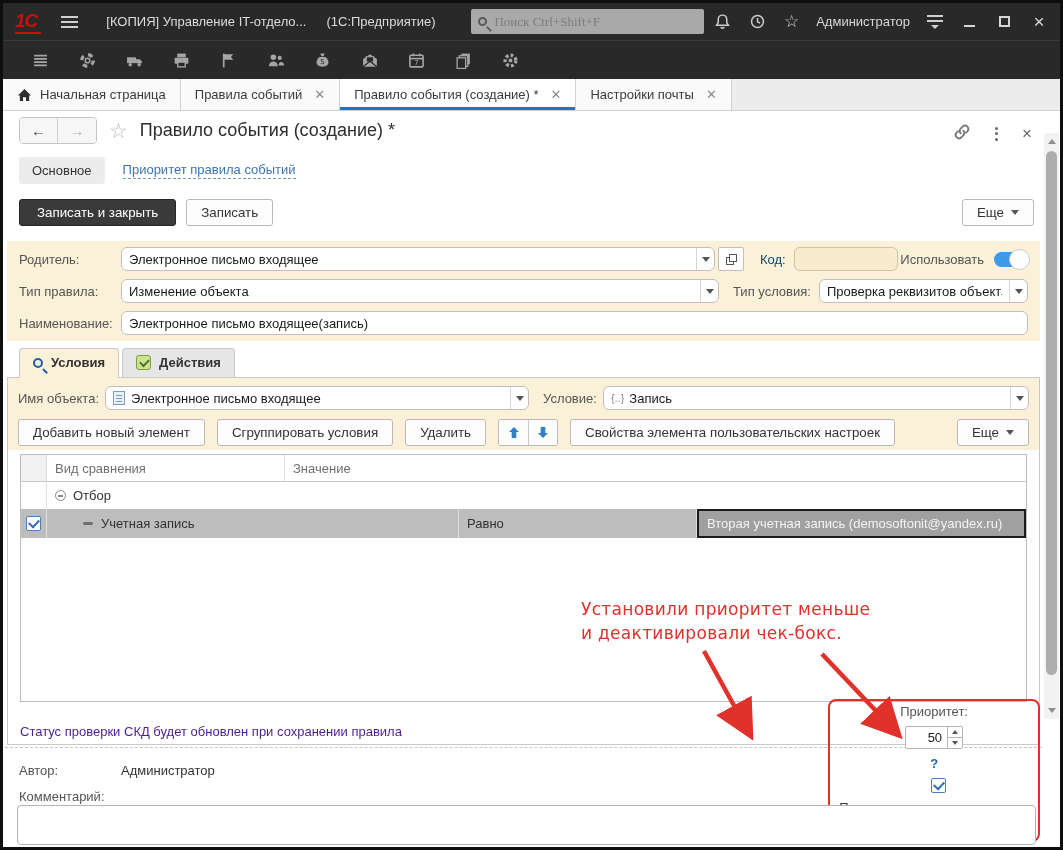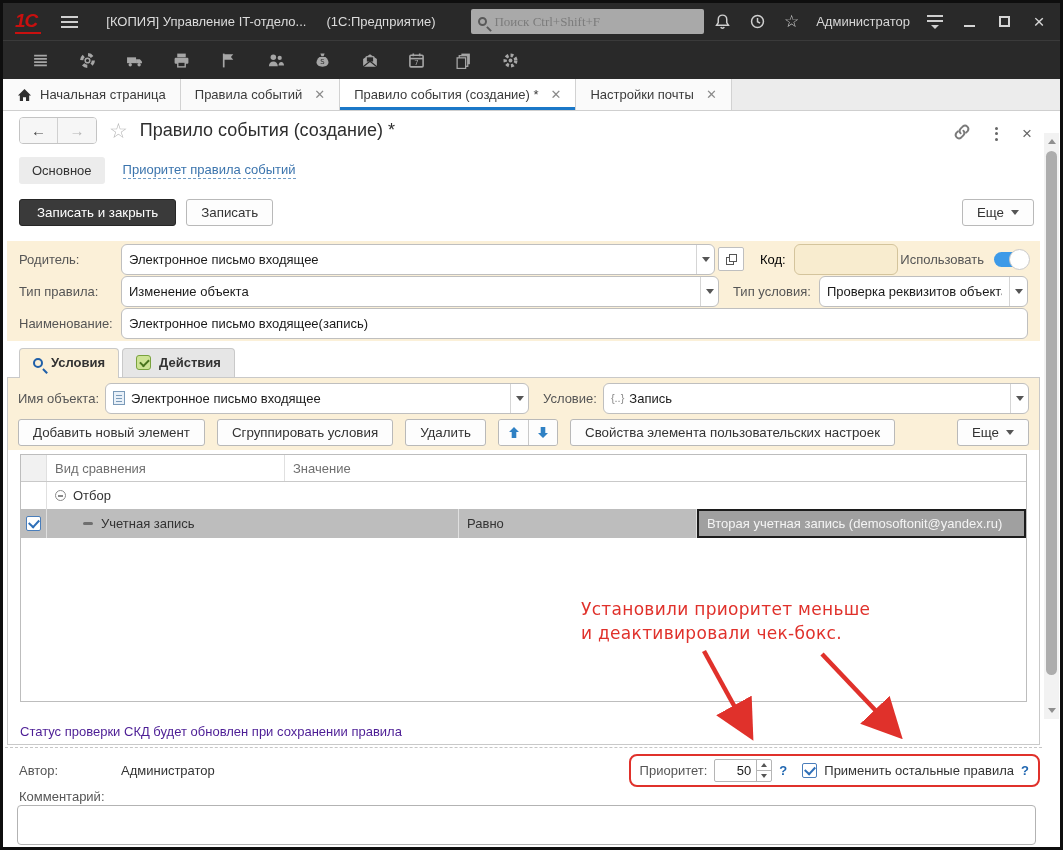--- a/index.html
+++ b/index.html
@@ -63,21 +63,21 @@
   .btn { background:#fdfdfd; border:1px solid #b9b9b9; border-radius:3px; padding:5px 14px; cursor:pointer;
     display:inline-flex; align-items:center; gap:7px; color:#333; }
   .btn-dark { background:#3a3a3a; border:1px solid #262626; color:#fff; border-radius:3px; padding:5px 17px; cursor:pointer; }
   .ml-auto { margin-left:auto; }
   .tri-d { width:0; height:0; border-left:4px solid transparent; border-right:4px solid transparent; border-top:5px solid #555; }
   .tri-u { width:0; height:0; border-left:4px solid transparent; border-right:4px solid transparent; border-bottom:5px solid #555; }
   
   .cream { position:absolute; top:130px; left:4px; right:20px; height:100px; background:#fbf0d8; padding:5px 12px; }
   .frow { height:26px; margin-bottom:6px; display:flex; align-items:center; }
   .flabel { width:102px; color:#555; flex:0 0 auto; }
-  .fld { height:31px; background:#fff; border:1px solid #bfbfbf; border-radius:6px;
+  .fld { height:24px; background:#fff; border:1px solid #bfbfbf; border-radius:6px;
     display:flex; align-items:center; padding:0 7px; color:#1a1a1a; overflow:hidden; }
   .fld .val { flex:1; white-space:nowrap; overflow:hidden; }
   .fld .dd { flex:0 0 18px; align-self:stretch; display:flex; align-items:center; justify-content:center;
     border-left:1px solid #d5d5d5; margin:0 -7px 0 7px; cursor:pointer; }
   .openbtn { width:26px; height:24px; background:#fff; border:1px solid #bfbfbf; border-radius:2px; margin-left:3px;
     display:flex; align-items:center; justify-content:center; cursor:pointer; }
   .openico { width:11px; height:11px; position:relative; }
   .openico::before { content:''; position:absolute; left:0; bottom:0; width:6px; height:6px; border:1.4px solid #555; }
   .openico::after { content:''; position:absolute; right:0; top:0; width:6px; height:6px; border:1.4px solid #555; background:#fff; }
   .fld.dis { background:#f8eccf; border-color:#d4c49c; }
@@ -123,21 +123,21 @@
   .itemico { width:10px; height:3px; background:#6f6f6f; border-radius:2px; margin-right:8px; flex:0 0 auto; }
   .valcell { background:#a0a0a0; color:#f4f4f4; border:2px solid #1c1c1c !important; }
   .cbx { width:15px; height:15px; background:#fff; border:1px solid #4a7ebb; border-radius:2px; position:relative; cursor:pointer; }
   .cbx::after { content:''; position:absolute; left:2px; top:2px; width:8px; height:5px;
     border-left:2px solid #2e6fb8; border-bottom:2px solid #2e6fb8; transform:rotate(-47deg); }
   .status { position:absolute; left:12px; bottom:5px; color:#4c1d95; }
   .dashsep { position:absolute; top:636px; left:2px; right:18px; border-top:1px dashed #c6c6c6; }
   
   .authorrow { position:absolute; top:641px; left:16px; right:20px; height:36px; display:flex; align-items:center; }
   .redbox { margin-left:auto; border:2.5px solid #e0312b; border-radius:8px; padding:3px 9px;
-    display:flex; align-items:center; gap:7px; }
+    display:flex; align-items:center; gap:7px;flex-direction:column; }
   .spin { width:58px; height:23px; border:1px solid #b5b5b5; border-radius:2px; background:#fff; display:flex; }
   .spin .sval { flex:1; text-align:right; padding:3px 5px 0 0; color:#1a1a1a; }
   .spin .sbtns { flex:0 0 15px; border-left:1px solid #b5b5b5; display:flex; flex-direction:column; }
   .spin .sbtns span { flex:1; display:flex; align-items:center; justify-content:center; cursor:pointer; }
   .spin .sbtns span:first-child { border-bottom:1px solid #b5b5b5; }
   .spin .sbtns .tri-d, .spin .sbtns .tri-u { border-left-width:3.5px; border-right-width:3.5px; border-top-width:4px; border-bottom-width:4px; }
   .help { color:#1f66b0; font-weight:bold; cursor:pointer; }
   .commentlbl { position:absolute; top:678px; left:16px; color:#555; }
   .commentbox { position:absolute; top:694px; left:14px; right:24px; height:40px; background:#fff;
     border:1px solid #b3b3b3; border-radius:4px; cursor:text; }
@@ -345,21 +345,21 @@
         <span class="flabel">Родитель:</span>
         <div class="fld" style="width:594px">
           <span class="val">Электронное письмо входящее</span>
           <span class="dd">
               <span class="tri-d"></span>
             </span>
         </div>
         <span class="openbtn">
             <span class="openico"></span>
           </span>
-        <span class="flabel" style="width:auto;margin-left:16px;color:#000000">Код:</span>
+        <span class="flabel" style="width:auto;margin-left:16px;color:#0c4a6e">Код:</span>
         <div class="fld dis" style="width:104px;margin-left:8px">
           <span class="val"></span>
         </div>
         <span class="lbl555" style="margin-left:auto">Использовать</span>
         <span class="toggle"></span>
       </div>
       <div class="frow">
         <span class="flabel">Тип правила:</span>
         <div class="fld" style="width:598px">
           <span class="val">Изменение объекта</span>

